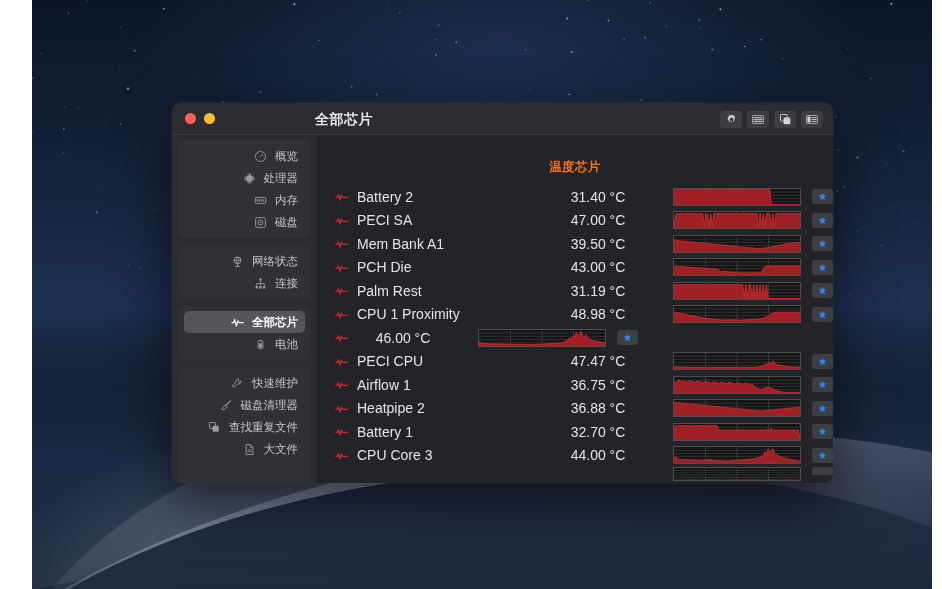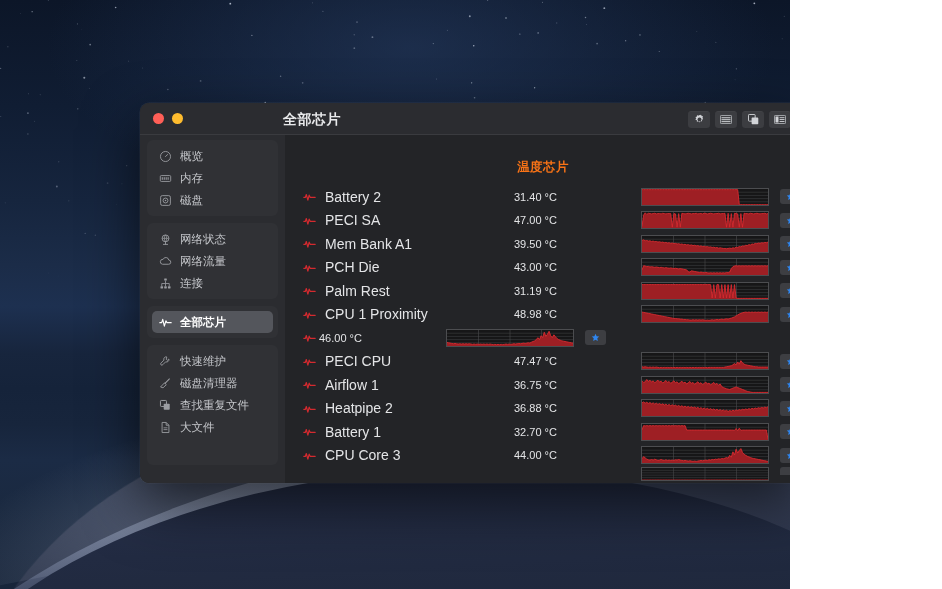--- a/index.html
+++ b/index.html
@@ -2,28 +2,29 @@
 <html><head>
 <meta charset="utf-8">
 <style>
   * { margin:0; padding:0; box-sizing:border-box; }
   html, body {
     width:942px; height:589px; overflow:hidden;
     font-family:"Liberation Sans","DejaVu Sans",sans-serif;
   }
   
   #desktop {
-    position:relative; width:790px; height:589px;
+    position:relative; width:900px; height:589px;
     background:
       radial-gradient(ellipse 520px 230px at 52% 8%, rgba(40,62,100,.55) 0%, rgba(0,0,0,0) 70%),
       linear-gradient(180deg,
         #0c1628 0%, #101d33 18%, #16253e 34%,
         #1b2c48 45%, #1d3050 52%, #17253d 60%, #15233a 66%,
         #17253c 72%, #1b2b45 78%, #1a2940 86%, #18253a 100%);
     overflow:hidden;
+    margin-left:32px;
   }
   #stars { position:absolute; inset:0; pointer-events:none; }
   
   .dune {
     position:absolute; left:-6%; width:112%;
     border-radius:50% 50% 0 0 / 100% 100% 0 0;
   }
   #dune-back {
     top:402px; height:300px;
     background:linear-gradient(175deg,#4a566e 0%,#3b455c 16%,#2a3349 38%,#1e2639 70%);
@@ -83,21 +84,21 @@
 
   
   #sidebar {
     width:145px; flex:0 0 145px; background:#2b2c30;
     padding:5px 7px 0 7px; display:flex; flex-direction:column; gap:7px;
   }
   .nav-group { background:#303135; border-radius:6px; padding:5px 0; }
   .nav-item {
     display:flex; align-items:center; gap:8px;
     height:22px; padding:0 7px; margin:0 5px; border-radius:5px;
-    font-size:11.5px; color:#c3c5c9; white-space:nowrap;
+    font-size:11.5px; color:#c3c5c9; white-space:nowrap;justify-content:flex-end;
   }
   .nav-item.selected { background:#54565c; color:#ffffff; font-weight:bold; }
   .nav-ico {
     width:13px; height:13px; flex:0 0 13px;
     display:flex; align-items:center; justify-content:center; color:#9b9da2;
   }
   .nav-item.selected .nav-ico { color:#ffffff; }
   .nav-ico svg { display:block; }
 
   
@@ -112,22 +113,22 @@
   #rows { flex:1; overflow:hidden; }
   .row {
     display:flex; align-items:center; height:23.5px; padding:0 0 0 18px;
   }
   .row-ico { width:16px; flex:0 0 16px; display:flex; align-items:center; }
   .row-name {
     flex:1; font-size:14px; color:#e4e5e7; padding-left:6px;
     white-space:nowrap; overflow:hidden;
   }
   .row-val {
-    width:104px; flex:0 0 104px; text-align:left;
-    font-size:11px; color:#e4e5e7; white-space:nowrap;
+    width:104px; flex:0 0 104px; text-align:center;
+    font-size:14px; color:#e4e5e7; white-space:nowrap;
   }
   .row-graph {
     width:128px; flex:0 0 128px; height:18px; margin-left:23px;
     background:#161617; border:.5px solid #4c4d50; position:relative; overflow:hidden;
   }
   .row-graph svg { display:block; width:100%; height:100%; }
   .star-btn {
     width:21px; height:15px; flex:0 0 21px; margin-left:11px;
     background:#3d3e42; border-radius:3px;
     display:flex; align-items:center; justify-content:center;
@@ -349,20 +350,31 @@
                 <svg width="13" height="13" viewBox="0 0 16 16">
                   <circle cx="8" cy="8" r="6.2" fill="none" stroke="currentColor" stroke-width="1.1"></circle>
                   <path d="M8 8 L10.6 5.6" stroke="currentColor" stroke-width="1.1" stroke-linecap="round"></path>
                 </svg>
               </span>
               <span>概览</span>
             </div>
             <div class="nav-item">
               <span class="nav-ico">
                 <svg width="13" height="13" viewBox="0 0 16 16">
+                  <rect x="4.6" y="4.6" width="6.8" height="6.8" rx="1" fill="currentColor"></rect>
+                  <g stroke="currentColor" stroke-width="1.1" stroke-linecap="round">
+                    <path d="M6.3 4.6V2.4M8 4.6V2.4M9.7 4.6V2.4M6.3 13.6v-2.2M8 13.6v-2.2M9.7 13.6v-2.2M4.6 6.3H2.4M4.6 8H2.4M4.6 9.7H2.4M13.6 6.3h-2.2M13.6 8h-2.2M13.6 9.7h-2.2"></path>
+                  </g>
+                </svg>
+              </span>
+              <span>处理器</span>
+            </div>
+            <div class="nav-item">
+              <span class="nav-ico">
+                <svg width="13" height="13" viewBox="0 0 16 16">
                   <rect x="1.6" y="4.4" width="12.8" height="7.2" rx="1.2" fill="none" stroke="currentColor" stroke-width="1.1"></rect>
                   <g fill="currentColor">
                     <rect x="3.4" y="6.4" width="1.3" height="3.2"></rect>
                     <rect x="5.8" y="6.4" width="1.3" height="3.2"></rect>
                     <rect x="8.2" y="6.4" width="1.3" height="3.2"></rect>
                     <rect x="10.6" y="6.4" width="1.3" height="3.2"></rect>
                   </g>
                 </svg>
               </span>
               <span>内存</span>
@@ -385,28 +397,20 @@
                   <circle cx="8" cy="6.6" r="4.2" fill="none" stroke="currentColor" stroke-width="1.1"></circle>
                   <path d="M3.8 6.6h8.4M8 2.4c2 2.4 2 6 0 8.4M8 2.4c-2 2.4-2 6 0 8.4" fill="none" stroke="currentColor" stroke-width=".9"></path>
                   <path d="M8 10.8v2.9M5.4 14h5.2" stroke="currentColor" stroke-width="1.1" stroke-linecap="round"></path>
                 </svg>
               </span>
               <span>网络状态</span>
             </div>
             <div class="nav-item">
               <span class="nav-ico">
                 <svg width="13" height="13" viewBox="0 0 16 16">
-                  <path d="M4.4 11.4h7.4a2.6 2.6 0 0 0 .2-5.2 3.6 3.6 0 0 0-6.9-.9A2.8 2.8 0 0 0 4.4 11.4z" fill="none" stroke="currentColor" stroke-width="1.1" stroke-linejoin="round"></path>
-                </svg>
-              </span>
-              <span>网络流量</span>
-            </div>
-            <div class="nav-item">
-              <span class="nav-ico">
-                <svg width="13" height="13" viewBox="0 0 16 16">
                   <g fill="currentColor">
                     <rect x="6.4" y="1.8" width="3.2" height="2.6" rx=".5"></rect>
                     <rect x="1.8" y="11.4" width="3.2" height="2.6" rx=".5"></rect>
                     <rect x="6.4" y="11.4" width="3.2" height="2.6" rx=".5"></rect>
                     <rect x="11" y="11.4" width="3.2" height="2.6" rx=".5"></rect>
                   </g>
                   <path d="M8 4.4v3.2M3.4 11.4V8h9.2v3.4M8 8v3.4" fill="none" stroke="currentColor" stroke-width="1"></path>
                 </svg>
               </span>
               <span>连接</span>
@@ -414,20 +418,30 @@
           </div>
           <div class="nav-group">
             <div class="nav-item selected">
               <span class="nav-ico">
                 <svg width="13" height="13" viewBox="0 0 16 16">
                   <path d="M1 8.2h2.3l1.3-4 2 8.2 1.9-6.4 1.3 2.2H15" fill="none" stroke="currentColor" stroke-width="1.4" stroke-linecap="round" stroke-linejoin="round"></path>
                 </svg>
               </span>
               <span>全部芯片</span>
             </div>
+            <div class="nav-item">
+              <span class="nav-ico">
+                <svg width="13" height="13" viewBox="0 0 16 16">
+                  <rect x="5" y="3.6" width="6" height="9.6" rx="1.6" fill="none" stroke="currentColor" stroke-width="1.1"></rect>
+                  <rect x="6.7" y="2.2" width="2.6" height="1.6" rx=".6" fill="currentColor"></rect>
+                  <rect x="6.2" y="6.6" width="3.6" height="5.4" rx=".8" fill="currentColor"></rect>
+                </svg>
+              </span>
+              <span>电池</span>
+            </div>
           </div>
           <div class="nav-group">
             <div class="nav-item">
               <span class="nav-ico">
                 <svg width="13" height="13" viewBox="0 0 16 16">
                   <path d="M9.6 2.4a2.9 2.9 0 0 0-3.5 3.9L2.6 9.8a1.5 1.5 0 1 0 2.1 2.1l3.5-3.5a2.9 2.9 0 0 0 3.9-3.5L10.3 6.6 8.9 5.2z" fill="none" stroke="currentColor" stroke-width="1.1" stroke-linejoin="round"></path>
                 </svg>
               </span>
               <span>快速维护</span>
             </div>

